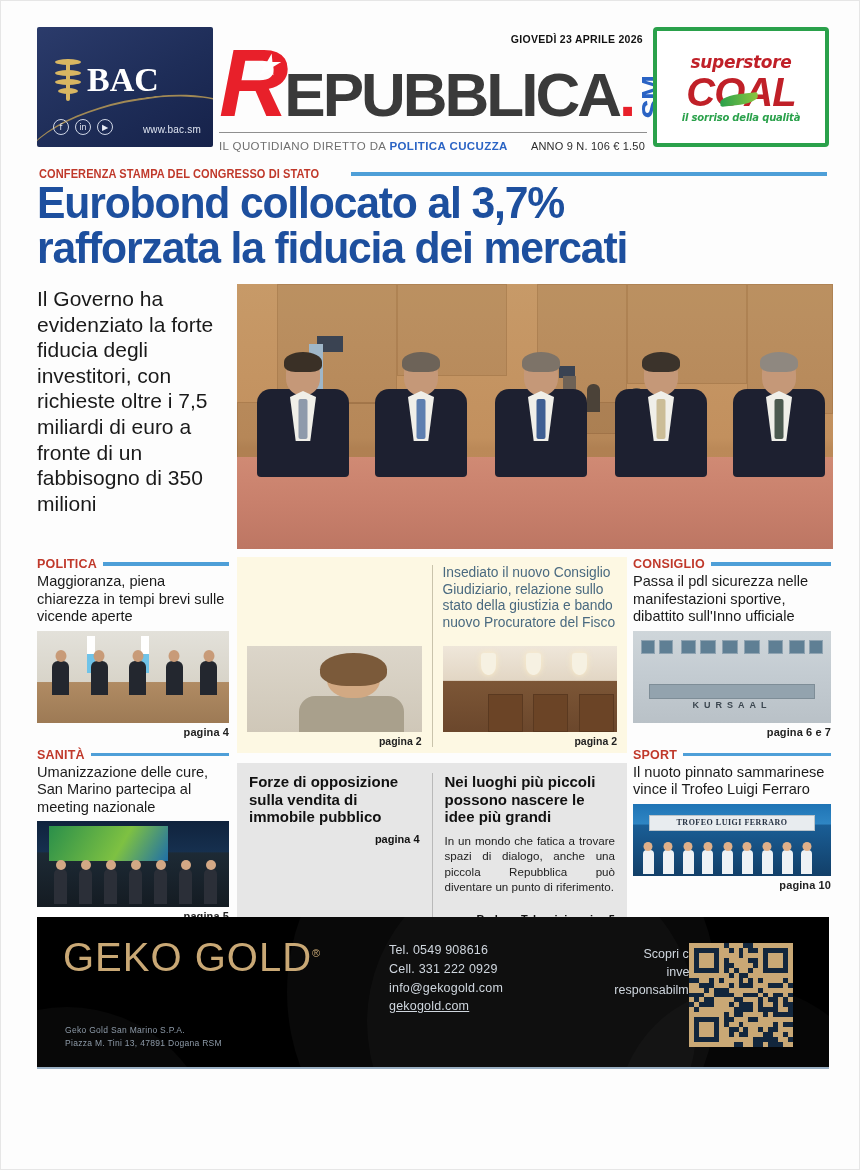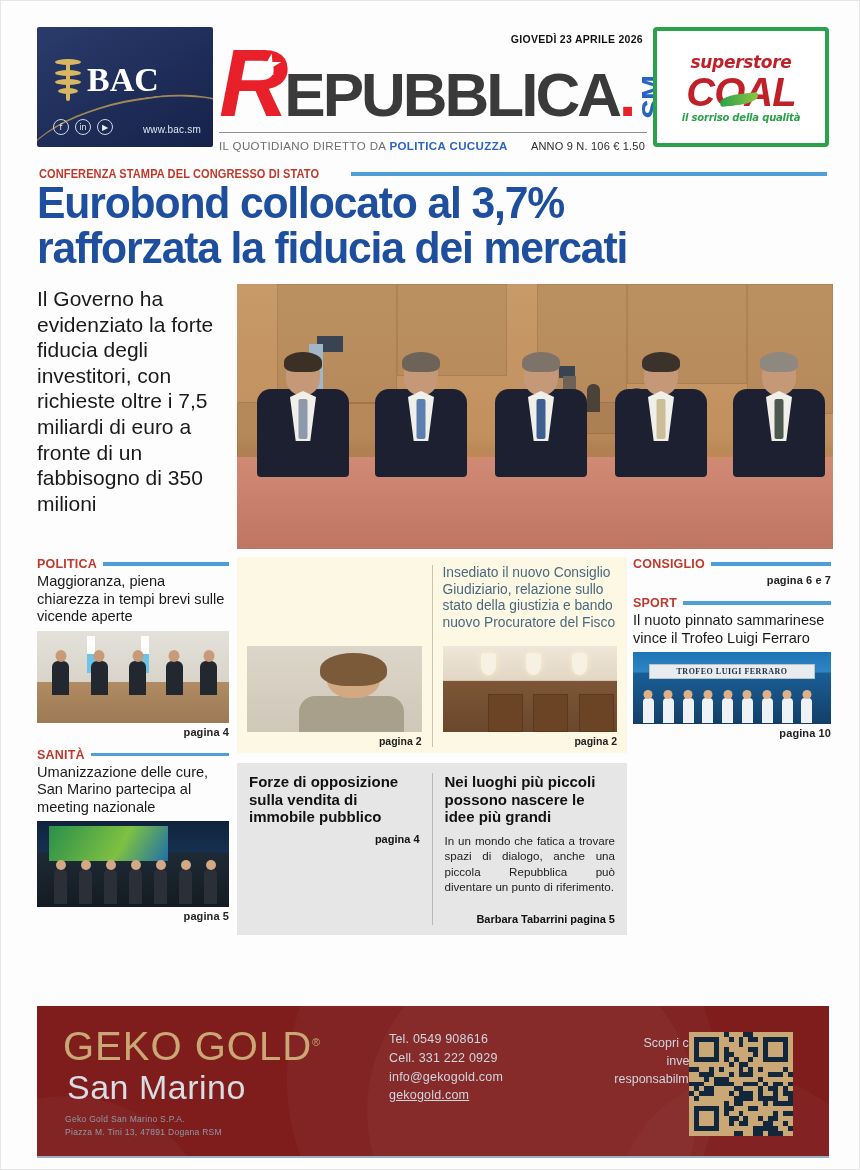--- a/index.html
+++ b/index.html
@@ -249,22 +249,22 @@
   .mg-title {
     font-size: 15px; font-weight: 700; line-height: 1.18; color: #111; margin-bottom: 7px;
   }
   .mg-body {
     font-size: 11.6px; line-height: 1.33; color: #222; text-align: justify; flex: 1;
   }
   .mg-pag { text-align: right; font-size: 11px; font-weight: 700; color: #111; }
 
   
   .geko {
-    position: absolute; left: 36px; top: 1005px; width: 792px; height: 152px;
-    background: #7f1d1d; overflow: hidden; border-bottom: 2px solid #9ab0c4;
+    position: absolute; left: 36px; top: 916px; width: 792px; height: 152px;
+    background: #000000; overflow: hidden; border-bottom: 2px solid #9ab0c4;
   }
   .geko-arc {
     position: absolute; border-radius: 50%; background: rgba(255,255,255,.035);
   }
   .geko-arc.a1 { width: 430px; height: 430px; left: 250px; top: -140px; }
   .geko-arc.a2 { width: 330px; height: 330px; left: 330px; top: -60px; background: rgba(255,255,255,.028); }
   .geko-arc.a3 { width: 300px; height: 300px; left: -120px; top: 90px; background: rgba(255,255,255,.030); }
   .geko-arc.a4 { width: 260px; height: 260px; left: 580px; top: 70px; background: rgba(255,255,255,.025); }
   .geko-brand {
     position: absolute; left: 26px; top: 18px;
@@ -499,20 +499,35 @@
     </div>
   </div>
 
   <div class="col-right">
 
     <div>
       <div class="sec-head">
         <span class="sec-label">CONSIGLIO</span>
         <span class="sec-rule"></span>
       </div>
+      <div class="teaser-title">Passa il pdl sicurezza nelle manifestazioni sportive, dibattito sull'Inno ufficiale</div>
+      <div class="thumb">
+        <div class="sc-kursaal"></div>
+        <div class="sc-kwin" style="left:4%;width:7%"></div>
+        <div class="sc-kwin" style="left:13%;width:7%"></div>
+        <div class="sc-kwin" style="left:24%;width:8%"></div>
+        <div class="sc-kwin" style="left:34%;width:8%"></div>
+        <div class="sc-kwin" style="left:45%;width:8%"></div>
+        <div class="sc-kwin" style="left:56%;width:8%"></div>
+        <div class="sc-kwin" style="left:68%;width:8%"></div>
+        <div class="sc-kwin" style="left:79%;width:8%"></div>
+        <div class="sc-kwin" style="left:89%;width:7%"></div>
+        <div class="sc-kband"></div>
+        <div class="sc-klet">KURSAAL</div>
+      </div>
       <div class="pagina">pagina 6 e 7</div>
     </div>
 
     <div style="margin-top:10px">
       <div class="sec-head">
         <span class="sec-label">SPORT</span>
         <span class="sec-rule"></span>
       </div>
       <div class="teaser-title">Il nuoto pinnato sammarinese vince il Trofeo Luigi Ferraro</div>
       <div class="thumb" style="height:72px">
@@ -534,21 +549,20 @@
 
   <div class="geko">
     <div class="geko-arc a1"></div>
     <div class="geko-arc a2"></div>
     <div class="geko-arc a3"></div>
     <div class="geko-arc a4"></div>
 
     <div class="geko-brand">
       <span>GEKO GOLD</span><sup>®</sup>
     </div>
-    <div class="geko-sub">San Marino</div>
 
     <div class="geko-contacts">
       <div>Tel. 0549 908616</div>
       <div>Cell. 331 222 0929</div>
       <div>info@gekogold.com</div>
       <div class="u">gekogold.com</div>
     </div>
 
     <svg class="geko-cursor" width="40" height="48" viewBox="0 0 40 48">
       <polygon points="0,0 0,36 9,28 15,42 22,39 16,25 28,25" fill="#d8b98a" stroke="#12263c" stroke-width="1"></polygon>

